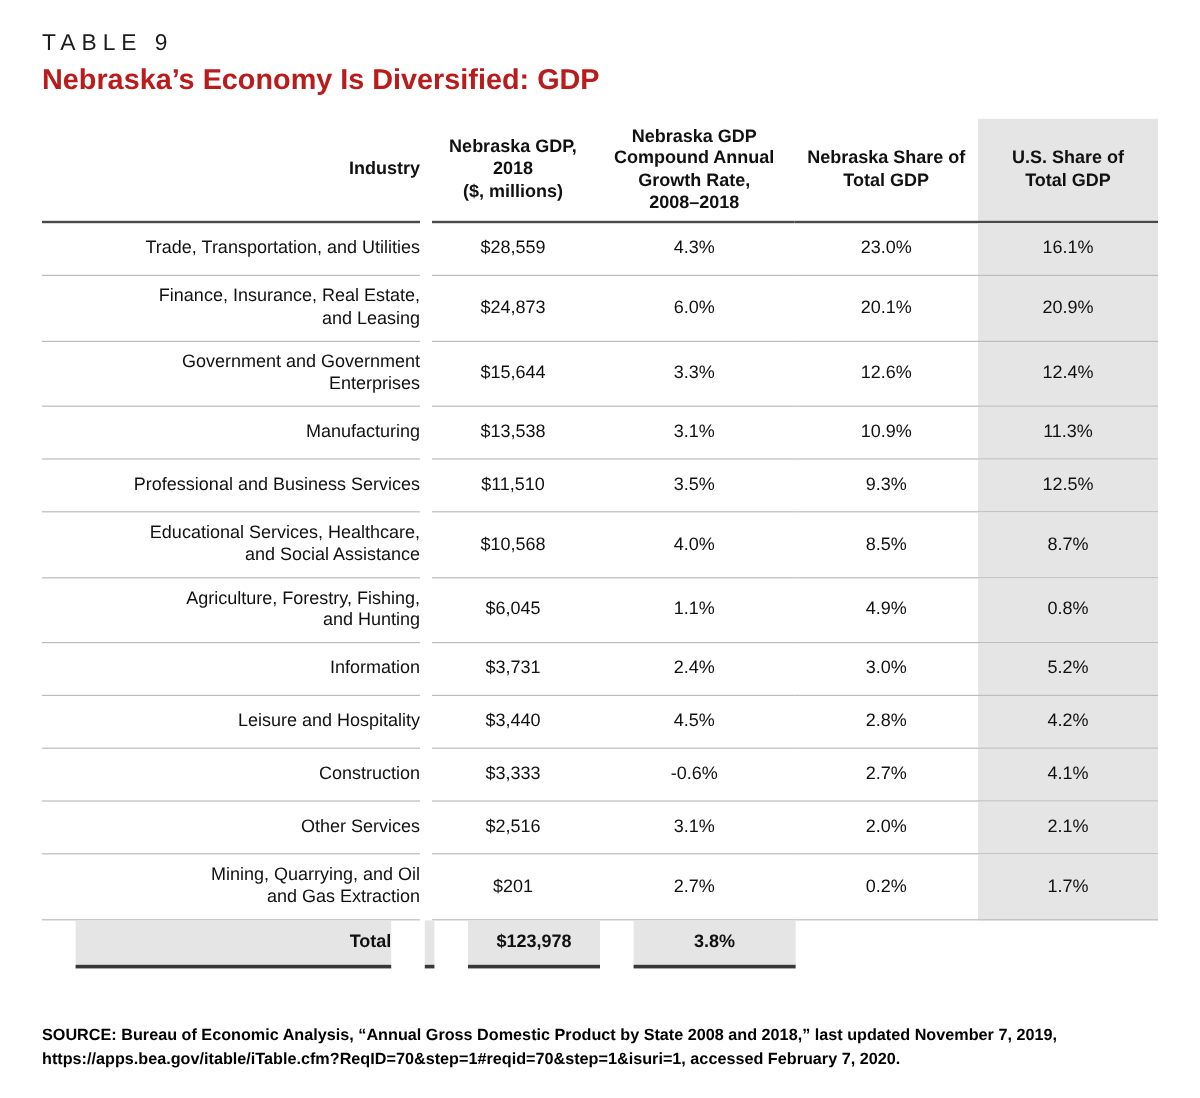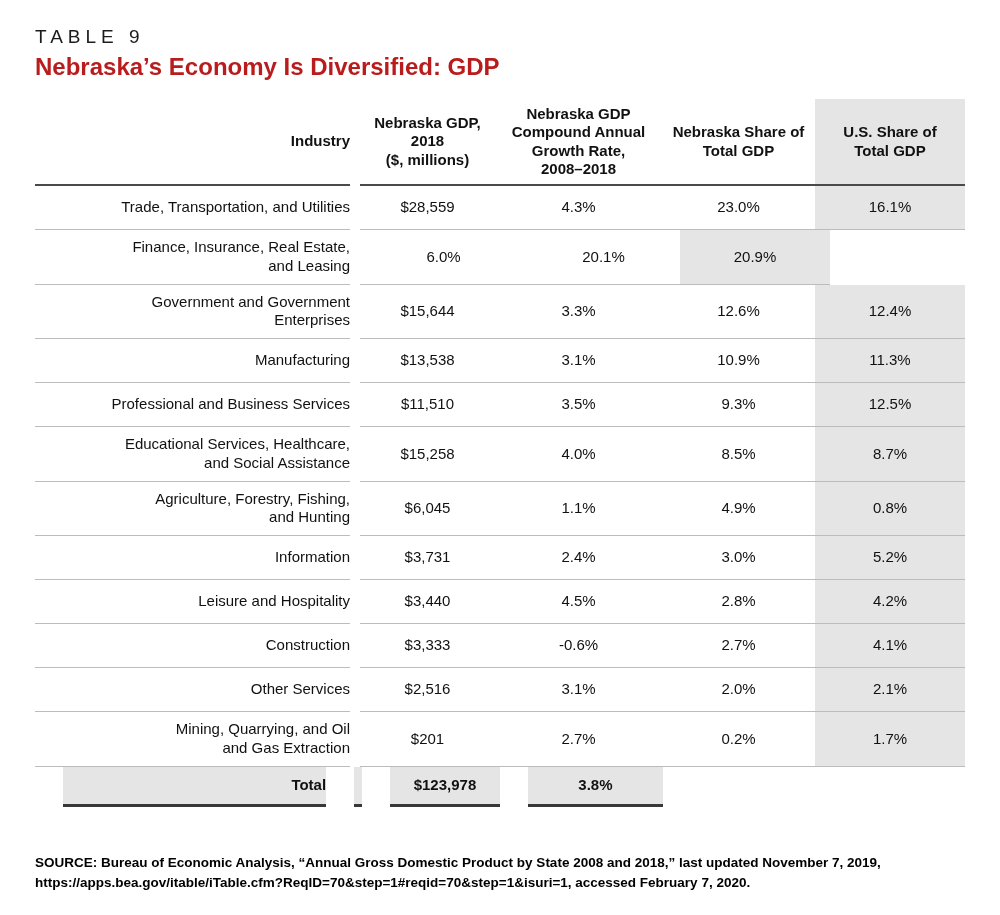--- a/index.html
+++ b/index.html
@@ -143,20 +143,23 @@
           <div class="cell c-us center shade">
             <span class="txt">16.1%</span>
           </div>
         </div>
         <div class="trow">
           <div class="cell c-ind right">
             <span class="txt">Finance, Insurance, Real Estate,
 and Leasing</span>
           </div>
           <div class="cell c-sp spacer"></div>
+          <div class="cell c-gdp center">
+            <span class="txt">$24,873</span>
+          </div>
           <div class="cell c-cagr center">
             <span class="txt">6.0%</span>
           </div>
           <div class="cell c-ne center">
             <span class="txt">20.1%</span>
           </div>
           <div class="cell c-us center shade">
             <span class="txt">20.9%</span>
           </div>
         </div>
@@ -215,21 +218,21 @@
             <span class="txt">12.5%</span>
           </div>
         </div>
         <div class="trow">
           <div class="cell c-ind right">
             <span class="txt">Educational Services, Healthcare,
 and Social Assistance</span>
           </div>
           <div class="cell c-sp spacer"></div>
           <div class="cell c-gdp center">
-            <span class="txt">$15,258</span>
+            <span class="txt">$10,568</span>
           </div>
           <div class="cell c-cagr center">
             <span class="txt">4.0%</span>
           </div>
           <div class="cell c-ne center">
             <span class="txt">8.5%</span>
           </div>
           <div class="cell c-us center shade">
             <span class="txt">8.7%</span>
           </div>

